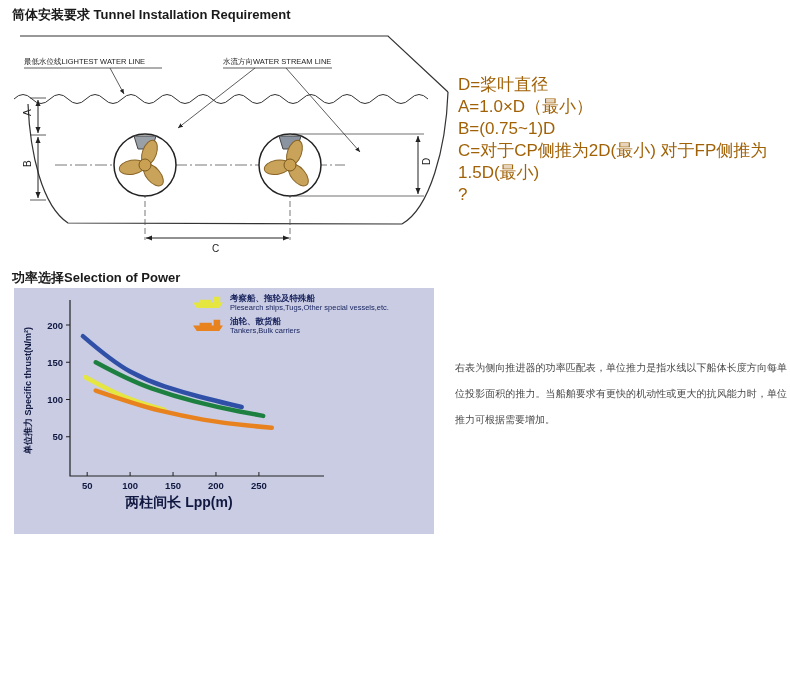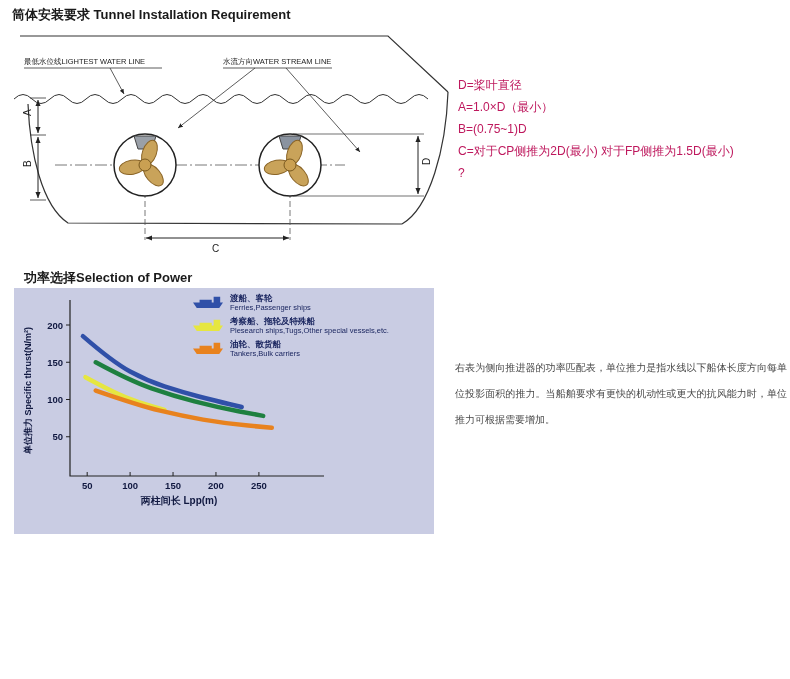--- a/index.html
+++ b/index.html
@@ -1,39 +1,39 @@
 <!DOCTYPE html>
 <html><head>
 <meta charset="utf-8">
 <style>
   html,body{margin:0;padding:0;background:#fff;}
   .page{position:relative;width:790px;height:562px;background:#fff;overflow:hidden;
         font-family:"Liberation Sans","DejaVu Sans",sans-serif;color:#222;}
   .sec-title{position:absolute;font-size:13px;font-weight:bold;color:#1a1a1a;white-space:nowrap;}
   #title1{left:12px;top:6px;}
-  #title2{left:12px;top:269px;margin-left:12px;}
+  #title2{left:12px;top:269px;}
   #trans-note{left:12px;top:539px;}
   #mount-note{left:12px;top:564px;}
   #diagram-wrap{position:absolute;left:10px;top:28px;width:445px;height:230px;}
   #diagram-wrap svg{font-family:inherit;}
-  #spec-notes{position:absolute;left:458px;top:74px;width:328px;font-size:12px;
-              line-height:22px;color:#be185d;}
+  #spec-notes{position:absolute;left:458px;top:74px;width:328px;font-size:17px;
+              line-height:22px;color:#a16207;}
   #power-note{position:absolute;left:455px;top:355px;width:332px;font-size:10px;
               line-height:26px;color:#484848;text-align:justify;}
   
   #chart-panel{position:absolute;left:14px;top:288px;width:420px;height:246px;background:#c9cce3;}
   #chart-legend{position:absolute;left:178px;top:5px;width:240px;display:flex;
                 flex-direction:column;gap:4px;}
   .legend-entry{display:flex;gap:6px;align-items:flex-start;}
   .ship{width:32px;height:15px;flex:none;margin-top:1px;}
   .lcn{font-size:8.5px;font-weight:bold;color:#1b2660;line-height:10px;}
   .len{font-size:7.5px;color:#1b2660;line-height:9px;}
   #ylabel{position:absolute;left:-71px;top:96px;width:170px;text-align:center;font-size:9px;
           font-weight:bold;color:#101840;transform:rotate(-90deg);}
-  #xlabel{position:absolute;left:40px;top:206px;width:250px;text-align:center;font-size:10px;
+  #xlabel{position:absolute;left:40px;top:206px;width:250px;text-align:center;font-size:14px;
           font-weight:bold;color:#101840;}
   
   #figures{position:absolute;left:12px;top:584px;display:flex;gap:9px;}
   .fig{width:134px;height:80px;border:2px solid #5b9bd5;background:#fff;}
   .fig svg{display:block;}
   .cap{height:8px;background:#1b4e9b;}
 </style>
 </head>
 <body>
 
@@ -144,29 +144,20 @@
         <line x1="244.8965517241379" y1="188" x2="244.8965517241379" y2="184" stroke="#222" stroke-width="1"></line>
         <text x="244.8965517241379" y="201" text-anchor="middle" font-size="9.5" font-weight="bold" fill="#101840">250</text>
         <path d="M68.87931034482759,48.17499999999998 Q98.93103448275863,74.25 116.10344827586208,83.5625 Q133.27586206896552,92.875 150.44827586206895,98.4625 Q167.6206896551724,104.05 184.79310344827587,108.52 Q201.9655172413793,112.99 214.84482758620692,115.97 L227.7241379310345,118.95" stroke="#3050a8" stroke-width="4.5" fill="none" stroke-linecap="round" stroke-linejoin="round"></path>
         <path d="M81.75862068965517,74.25 Q116.10344827586206,92.875 137.5689655172414,100.32499999999999 Q159.0344827586207,107.77499999999999 180.5,113.3625 Q201.9655172413793,118.95 225.57758620689654,123.42 L249.18965517241378,127.89" stroke="#1e8040" stroke-width="4.5" fill="none" stroke-linecap="round" stroke-linejoin="round"></path>
         <path d="M71.45517241379311,89.14999999999999 Q98.93103448275863,104.05 111.81034482758622,109.265 Q124.6896551724138,114.48 137.56896551724137,118.20500000000001 L150.44827586206895,121.93" stroke="#e6e640" stroke-width="4.5" fill="none" stroke-linecap="round" stroke-linejoin="round"></path>
         <path d="M81.75862068965517,102.55999999999999 Q124.6896551724138,117.46 146.1551724137931,122.675 Q167.6206896551724,127.89 189.08620689655174,131.615 Q210.55172413793105,135.34 234.16379310344826,137.575 L257.77586206896547,139.81" stroke="#e8821e" stroke-width="4.5" fill="none" stroke-linecap="round" stroke-linejoin="round"></path>
       </svg>
     <div id="chart-legend">
         <div class="legend-entry">
           <svg class="ship" viewBox="0 0 34 16">
-            <path fill="#3050a8" d="M1,9 h32 l-4,6 H5 Z M23,3 h7 v6 h-7 Z M8,6 h13 v3 H8 Z"></path>
-          </svg>
-          <div class="ltxt">
-            <div class="lcn">渡船、客轮</div>
-            <div class="len">Ferries,Passenger ships</div>
-          </div>
-        </div>
-        <div class="legend-entry">
-          <svg class="ship" viewBox="0 0 34 16">
             <path fill="#e6e640" d="M1,9 h32 l-4,6 H5 Z M23,3 h7 v6 h-7 Z M8,6 h13 v3 H8 Z"></path>
           </svg>
           <div class="ltxt">
             <div class="lcn">考察船、拖轮及特殊船</div>
             <div class="len">Plesearch ships,Tugs,Other special vessels,etc.</div>
           </div>
         </div>
         <div class="legend-entry">
           <svg class="ship" viewBox="0 0 34 16">
             <path fill="#e8821e" d="M1,9 h32 l-4,6 H5 Z M23,3 h7 v6 h-7 Z M8,6 h13 v3 H8 Z"></path>

